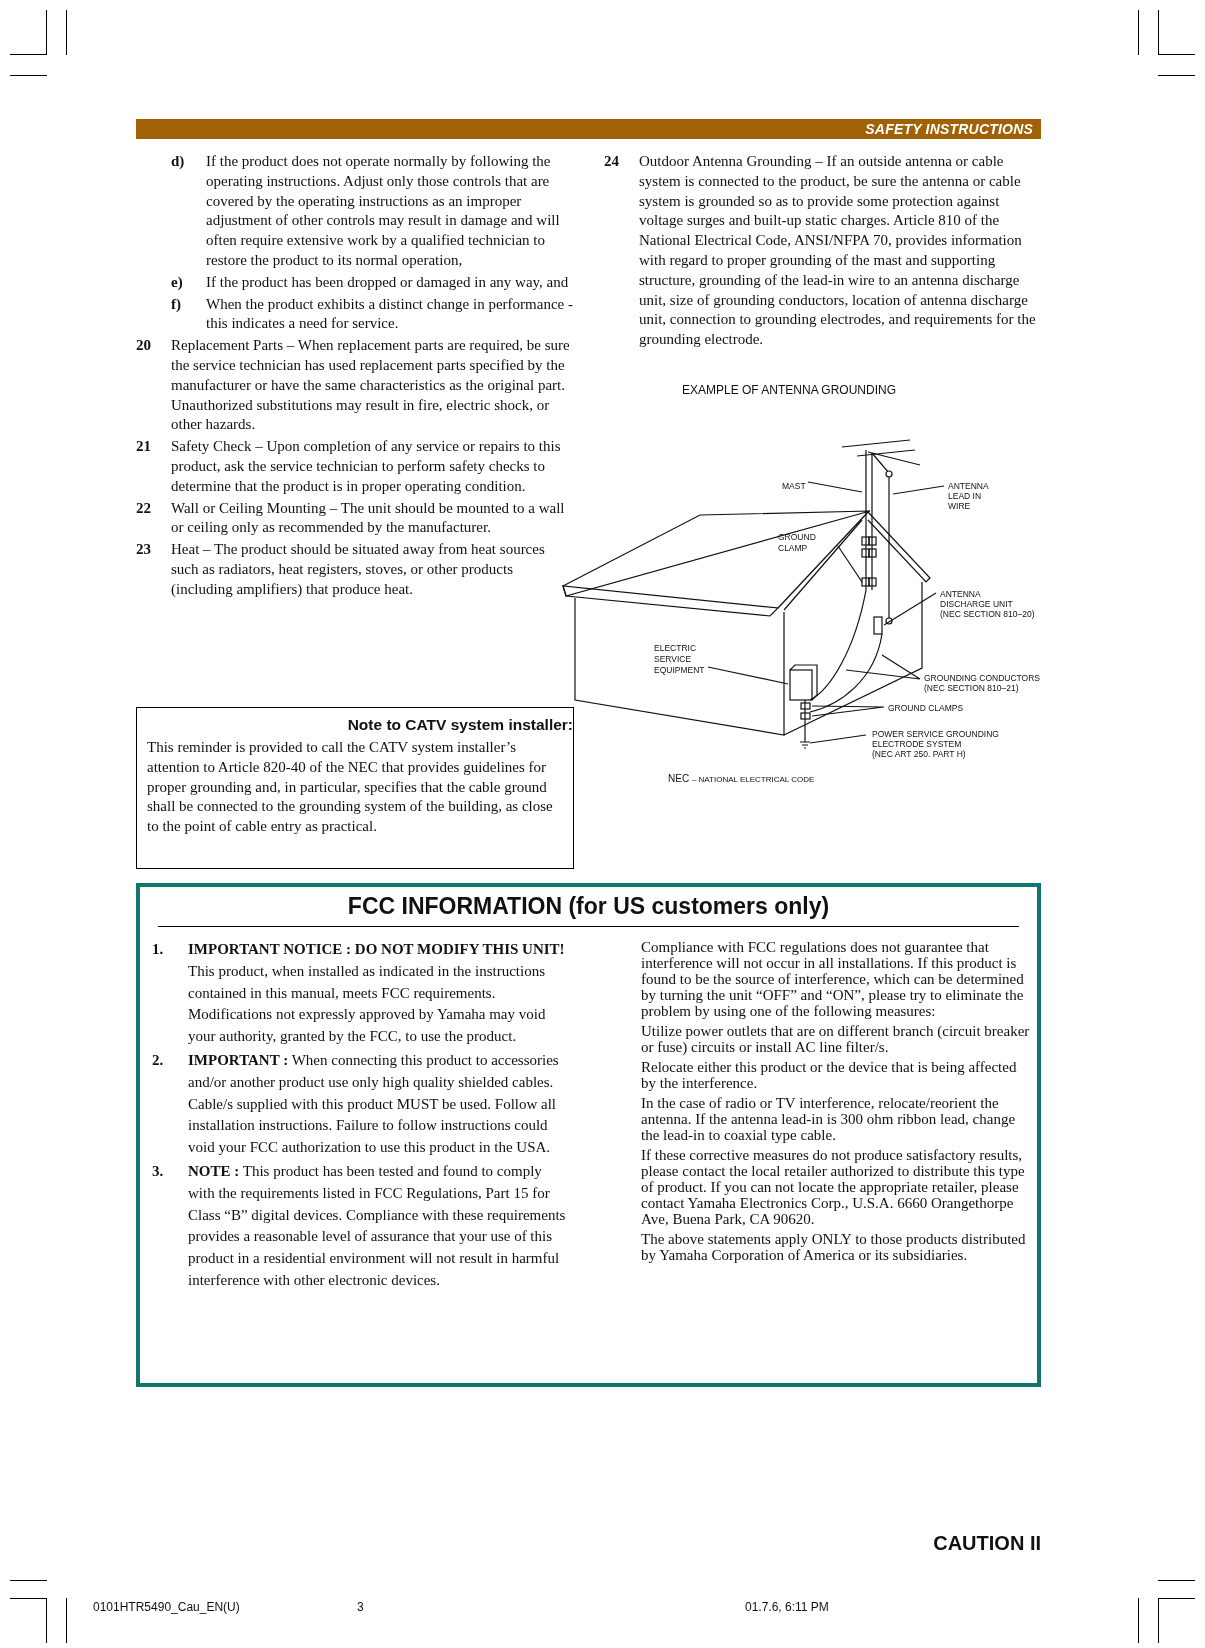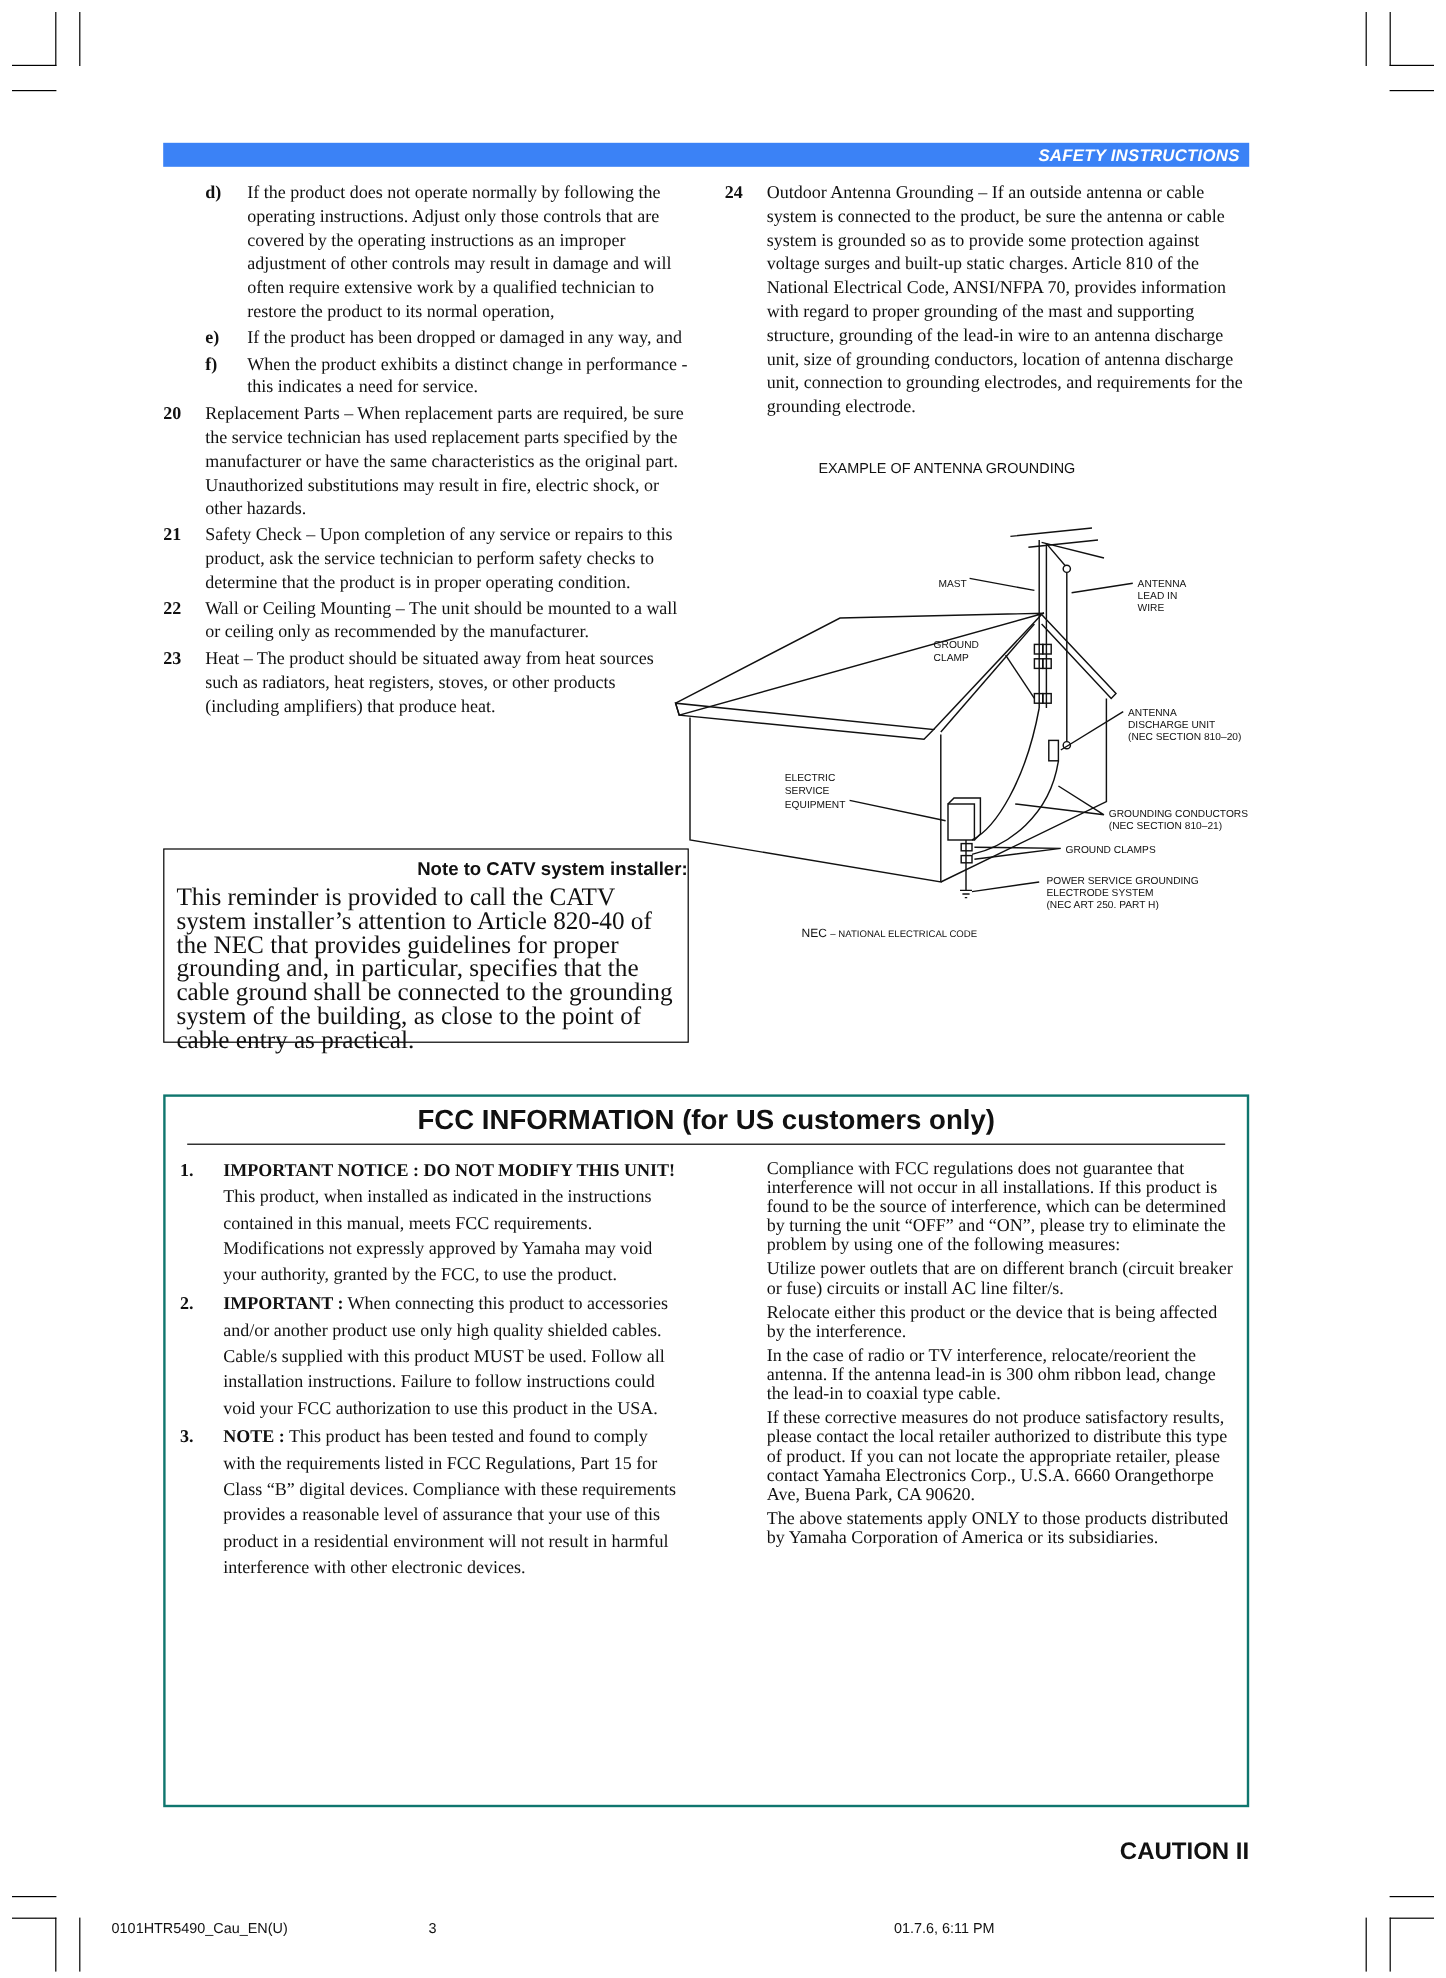--- a/index.html
+++ b/index.html
@@ -1,35 +1,35 @@
 <!DOCTYPE html>
 <html><head>
 <meta charset="utf-8">
 <style>
   html, body { margin: 0; padding: 0; background: #ffffff; }
   body { width: 1205px; height: 1648px; position: relative; overflow: hidden;
          font-family: "Liberation Serif", serif; color: #111; }
   .crop { position: absolute; background: #000; }
-  .header-bar { position: absolute; left: 136px; top: 119px; width: 905px; height: 20px; background: #3b82f6; }
+  .header-bar { position: absolute; left: 136px; top: 119px; width: 905px; height: 20px; background: #a16207; }
   .header-bar span { position: absolute; right: 8px; top: 2px; color: #fff; font-family: "Liberation Sans", sans-serif;
         font-weight: bold; font-style: italic; font-size: 14px; letter-spacing: 0.2px; }
   .col { position: absolute; font-size: 15px; line-height: 19.8px; }
   .item { display: flex; margin-bottom: 2px; }
   .item .num { font-weight: bold; width: 35px; flex: none; }
   .item .sub { font-weight: bold; width: 35px; flex: none; }
   .item .txt { flex: 1; }
   .note-box { position: absolute; left: 136px; top: 707px; width: 438px; height: 162px; border: 1px solid #000; box-sizing: border-box; }
   .note-title { font-family: "Liberation Sans", sans-serif; font-weight: bold; font-size: 15.5px; margin: 8px 0 4px 10px; text-align: right; }
-  .note-body { font-size: 21px; line-height: 19.8px; margin: 0 10px; }
+  .note-body { font-size: 15px; line-height: 19.8px; margin: 0 10px; }
   .fig-title { position: absolute; left: 682px; top: 383px; font-family: "Liberation Sans", sans-serif; font-size: 12px; }
   .fig-svg { position: absolute; left: 560px; top: 430px; }
   .lbl { font-family: "Liberation Sans", sans-serif; font-size: 8.5px; fill: #111; }
   .nec-note { position: absolute; left: 668px; top: 773px; font-family: "Liberation Sans", sans-serif; font-size: 10px; }
   .nec-note small { font-size: 8px; }
-  .fcc-box { position: absolute; left: 136px; top: 912px; width: 905px; height: 594px; border: 2px solid #0f766e; box-sizing: border-box; }
+  .fcc-box { position: absolute; left: 136px; top: 883px; width: 905px; height: 504px; border: 4px solid #0f766e; box-sizing: border-box; }
   .fcc-title { position: absolute; left: 18px; right: 18px; top: 6px; text-align: center; font-family: "Liberation Sans", sans-serif;
                font-weight: bold; font-size: 23px; padding-bottom: 6px; border-bottom: 1px solid #000; }
   .fcc-left { position: absolute; left: 12px; top: 52px; width: 420px; font-size: 15px; line-height: 21.8px; }
   .fcc-right { position: absolute; left: 501px; top: 52px; width: 390px; font-size: 15px; line-height: 16px; }
   .fcc-item { display: flex; margin-bottom: 2px; }
   .fcc-item .num { font-weight: bold; width: 36px; flex: none; }
   .fcc-item .txt { flex: 1; }
   .fcc-item b { font-weight: bold; }
   .para { margin: 0 0 4px 0; }
   .caution { position: absolute; right: 164px; top: 1532px; font-family: "Liberation Sans", sans-serif; font-weight: bold; font-size: 20px; }

